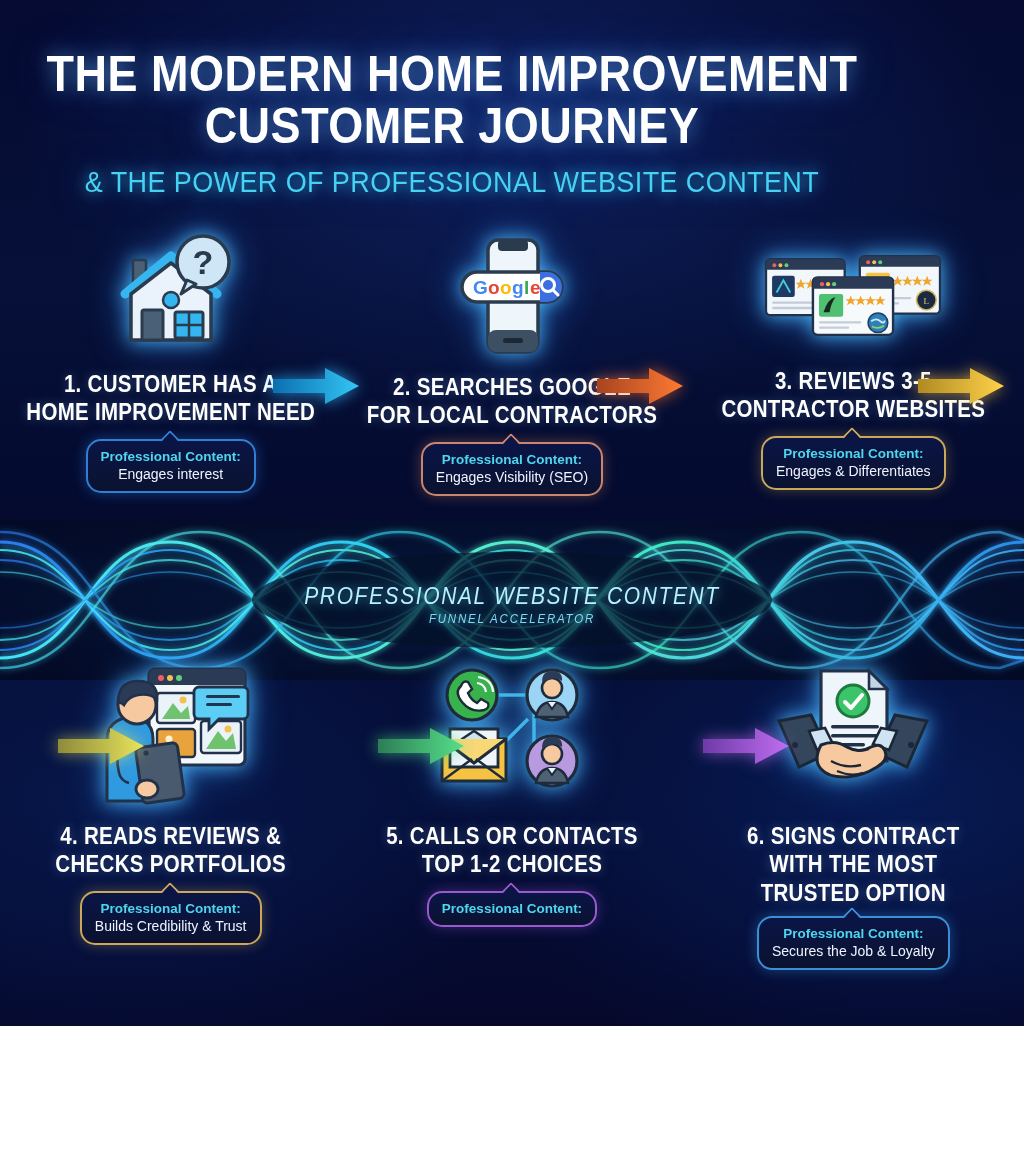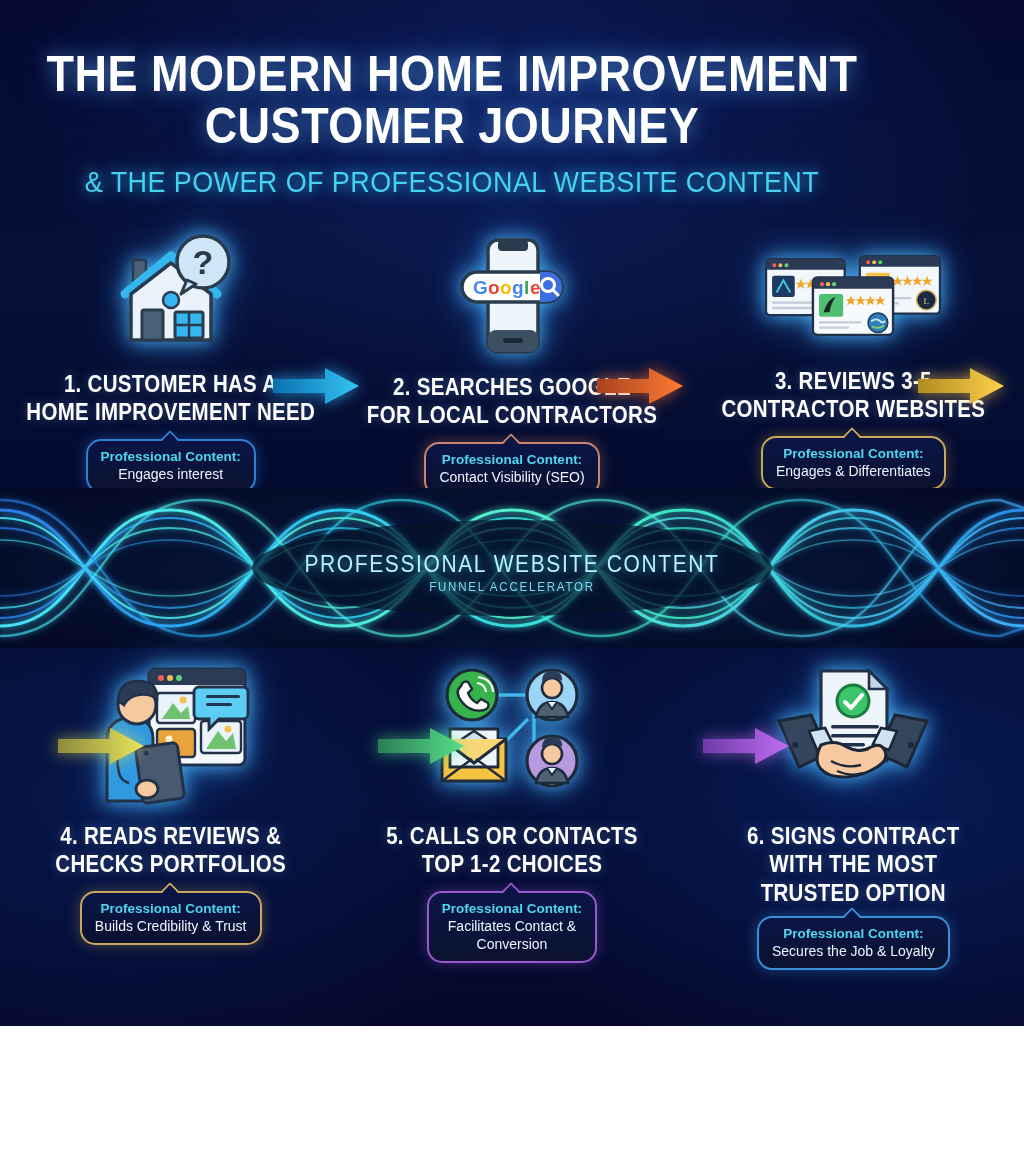--- a/index.html
+++ b/index.html
@@ -65,21 +65,21 @@
     transform:rotate(45deg); border-radius:2px 0 0 0;
   }
   .b-title { font-size:13.5px; font-weight:bold; color:#4fd6ef; line-height:17px; white-space:nowrap; }
   .b-text  { font-size:14px; color:#eef4ff; line-height:18px; white-space:pre-line; }
 
   
   .arrow { position:absolute; width:86px; height:40px; }
   .arrow svg { width:100%; height:100%; overflow:visible; }
 
   
-  #wave-band { position:absolute; left:0; top:488px; width:1024px; height:160px; overflow:hidden; }
+  #wave-band { position:absolute; left:0; top:520px; width:1024px; height:160px; overflow:hidden;font-style:italic; }
   #wave-band svg { display:block; }
   .wave-caption { position:absolute; left:0; top:62px; width:1024px; text-align:center; }
   .wave-title {
     font-size:21px; color:#b9f2ff; letter-spacing:1.6px; font-weight:400;
     text-transform:uppercase; transform:scaleY(1.14); transform-origin:top center;
     text-shadow:0 0 12px rgba(90,230,255,.75);
   }
   .wave-sub {
     margin-top:6px; font-size:11.5px; color:#7fdcf0; letter-spacing:1.8px;
     text-transform:uppercase; transform:scaleY(1.14); transform-origin:top center;
@@ -147,21 +147,21 @@
             <circle cx="106" cy="53" r="6.5"></circle>
             <line x1="111" y1="58" x2="116" y2="63" stroke-linecap="round"></line>
           </g>
         </svg>
       </div>
       <div class="step-label">2. SEARCHES GOOGLE
 FOR LOCAL CONTRACTORS</div>
       <div class="badge" style="border-color:#c9856f; box-shadow:0 0 14px rgba(200,120,90,.4);">
         <span class="b-tip" style="border-left-color:#c9856f;border-top-color:#c9856f;"></span>
         <div class="b-title">Professional Content:</div>
-        <div class="b-text">Contact Visibility (SEO)</div>
+        <div class="b-text">Engages Visibility (SEO)</div>
       </div>
     </div>
 
     <div class="step">
       <div class="icon-box">
         <svg class="glow" width="238" height="120" viewBox="0 0 238 120">
 
           <g>
             <rect x="4" y="14" width="104" height="74" rx="6" fill="#f2f7fc" stroke="#22314a" stroke-width="3"></rect>
             <path d="M4 20 a6 6 0 0 1 6 -6 h92 a6 6 0 0 1 6 6 v8 h-104z" fill="#2b3b55"></path>
@@ -389,22 +389,20 @@
           <text x="46" y="91" text-anchor="middle" font-family="'Liberation Sans',sans-serif" font-size="18" font-weight="bold" fill="#1d2b3a">@</text>
           <path d="M14 78 l32 24 l32 -24" fill="#f8d777" stroke="#1d2b3a" stroke-width="3"></path>
           <path d="M14 120 l30 -22 M78 120 l-30 -22" stroke="#1d2b3a" stroke-width="2.4" fill="none"></path>
         </svg>
       </div>
       <div class="step-label">5. CALLS OR CONTACTS
 TOP 1-2 CHOICES</div>
       <div class="badge" style="border-color:#9b59d0; box-shadow:0 0 14px rgba(150,80,210,.4);">
         <span class="b-tip" style="border-left-color:#9b59d0;border-top-color:#9b59d0;"></span>
         <div class="b-title">Professional Content:</div>
-        <div class="b-text">Facilitates Contact &amp;
-Conversion</div>
       </div>
     </div>
 
     <div class="step">
       <div class="icon-box">
         <svg class="glow" width="168" height="144" viewBox="0 0 168 144">
           <path d="M52 6 h48 l18 18 v72 h-66z" fill="#eef5fb" stroke="#22314a" stroke-width="3.2"></path>
           <path d="M100 6 l18 18 h-18z" fill="#c2d6e6" stroke="#22314a" stroke-width="2.6"></path>
           <circle cx="84" cy="36" r="16" fill="#3bc46a" stroke="#1d7a3e" stroke-width="3"></circle>
           <path d="M76 37 l6 6 l11 -13" fill="none" stroke="#ffffff" stroke-width="4" stroke-linecap="round" stroke-linejoin="round"></path>

